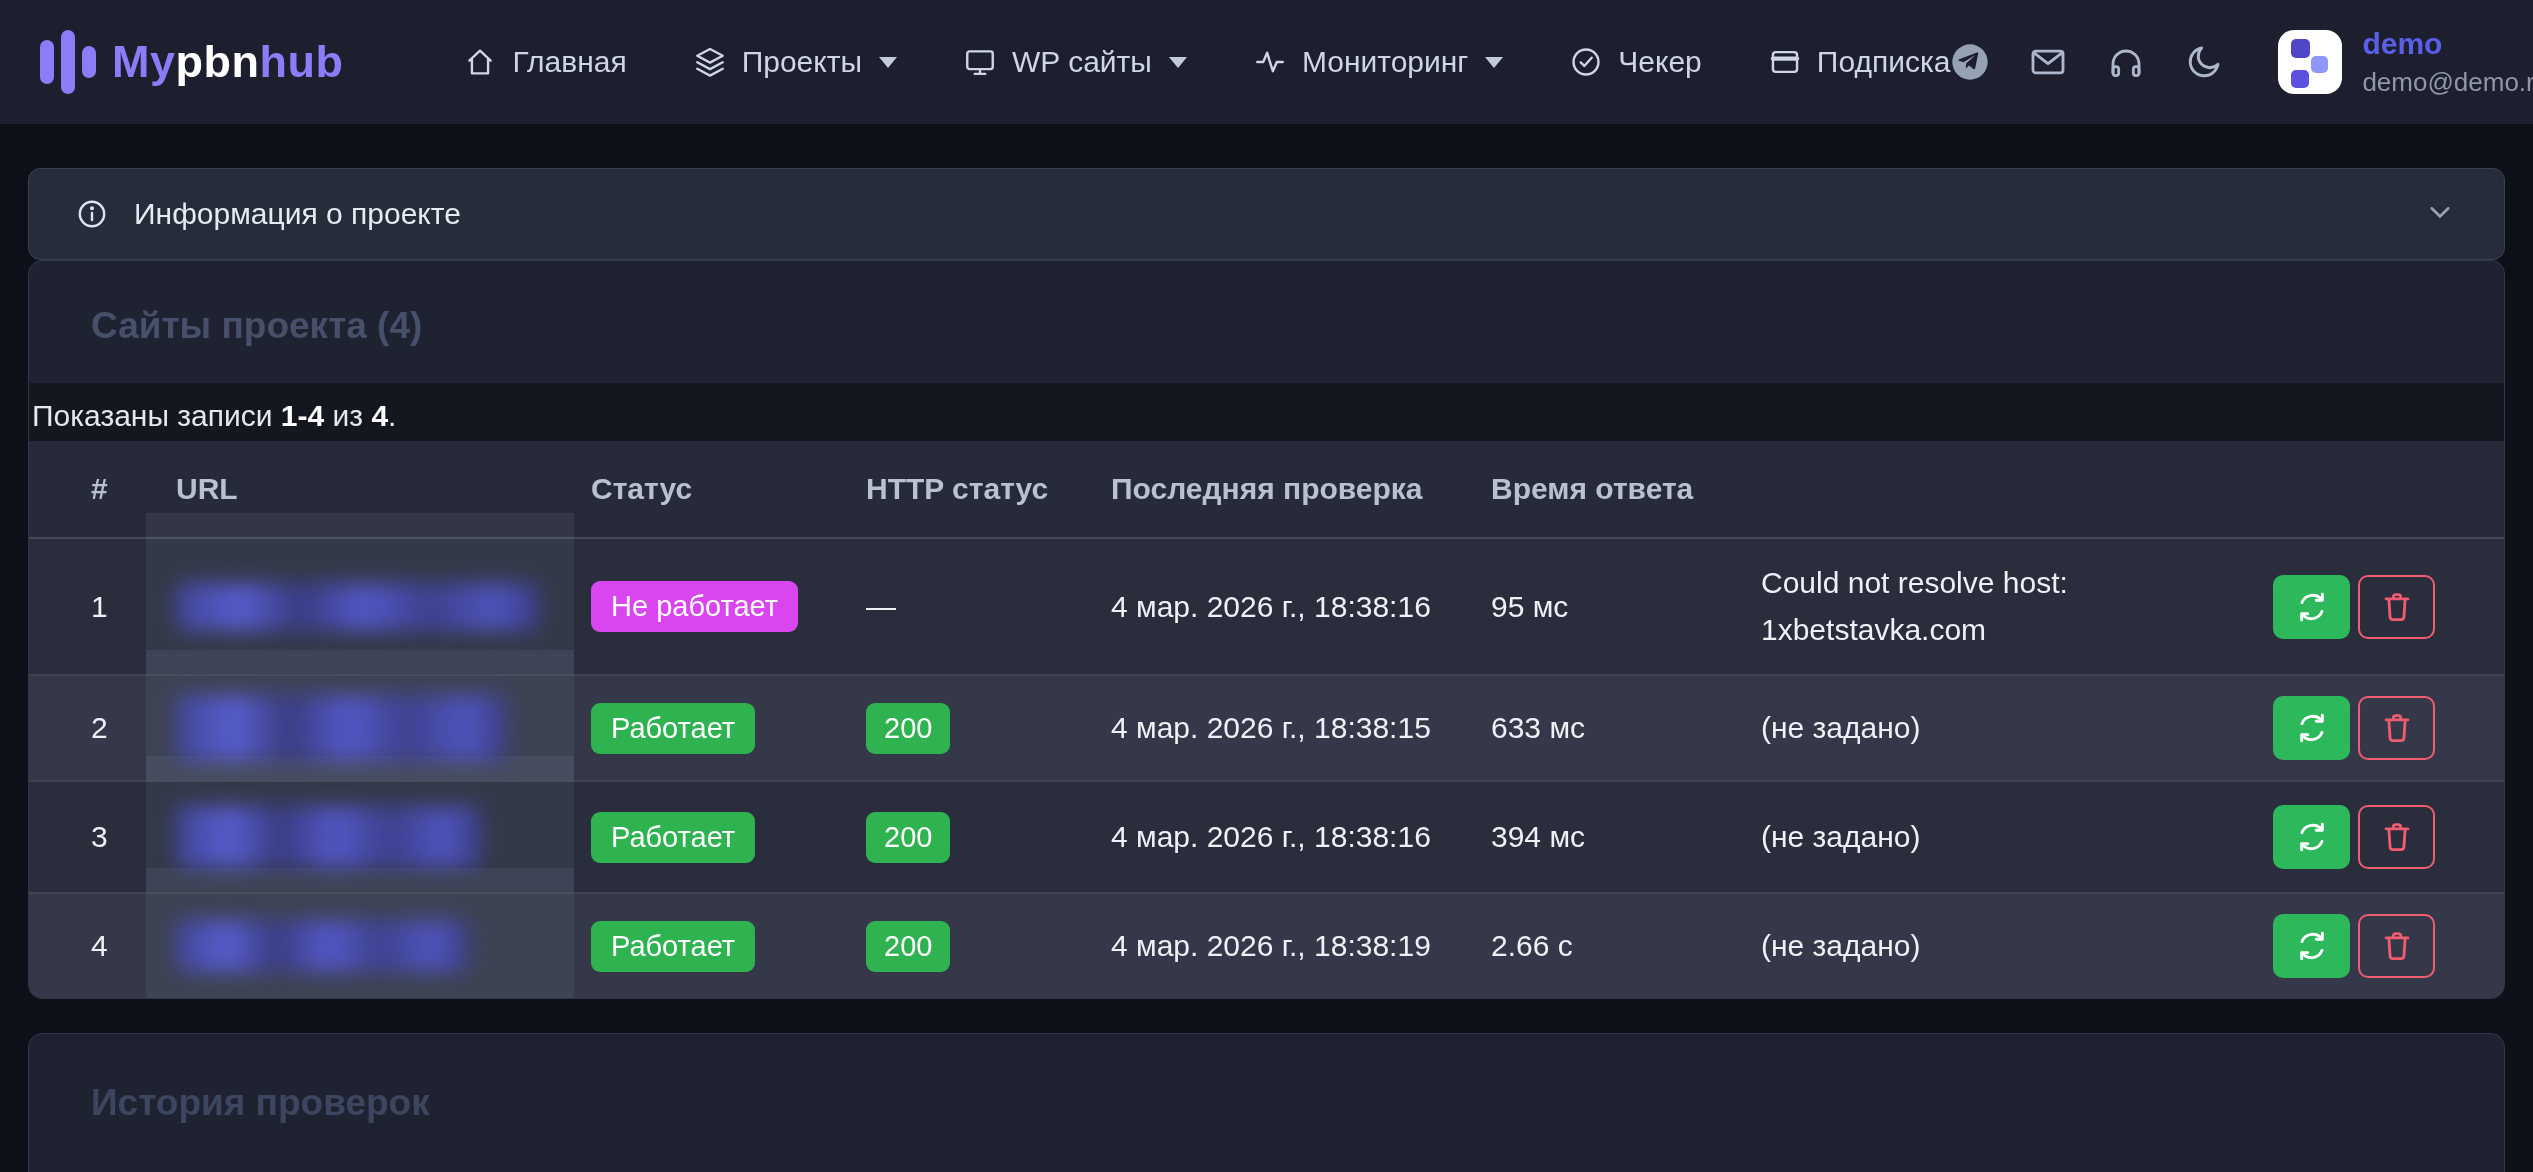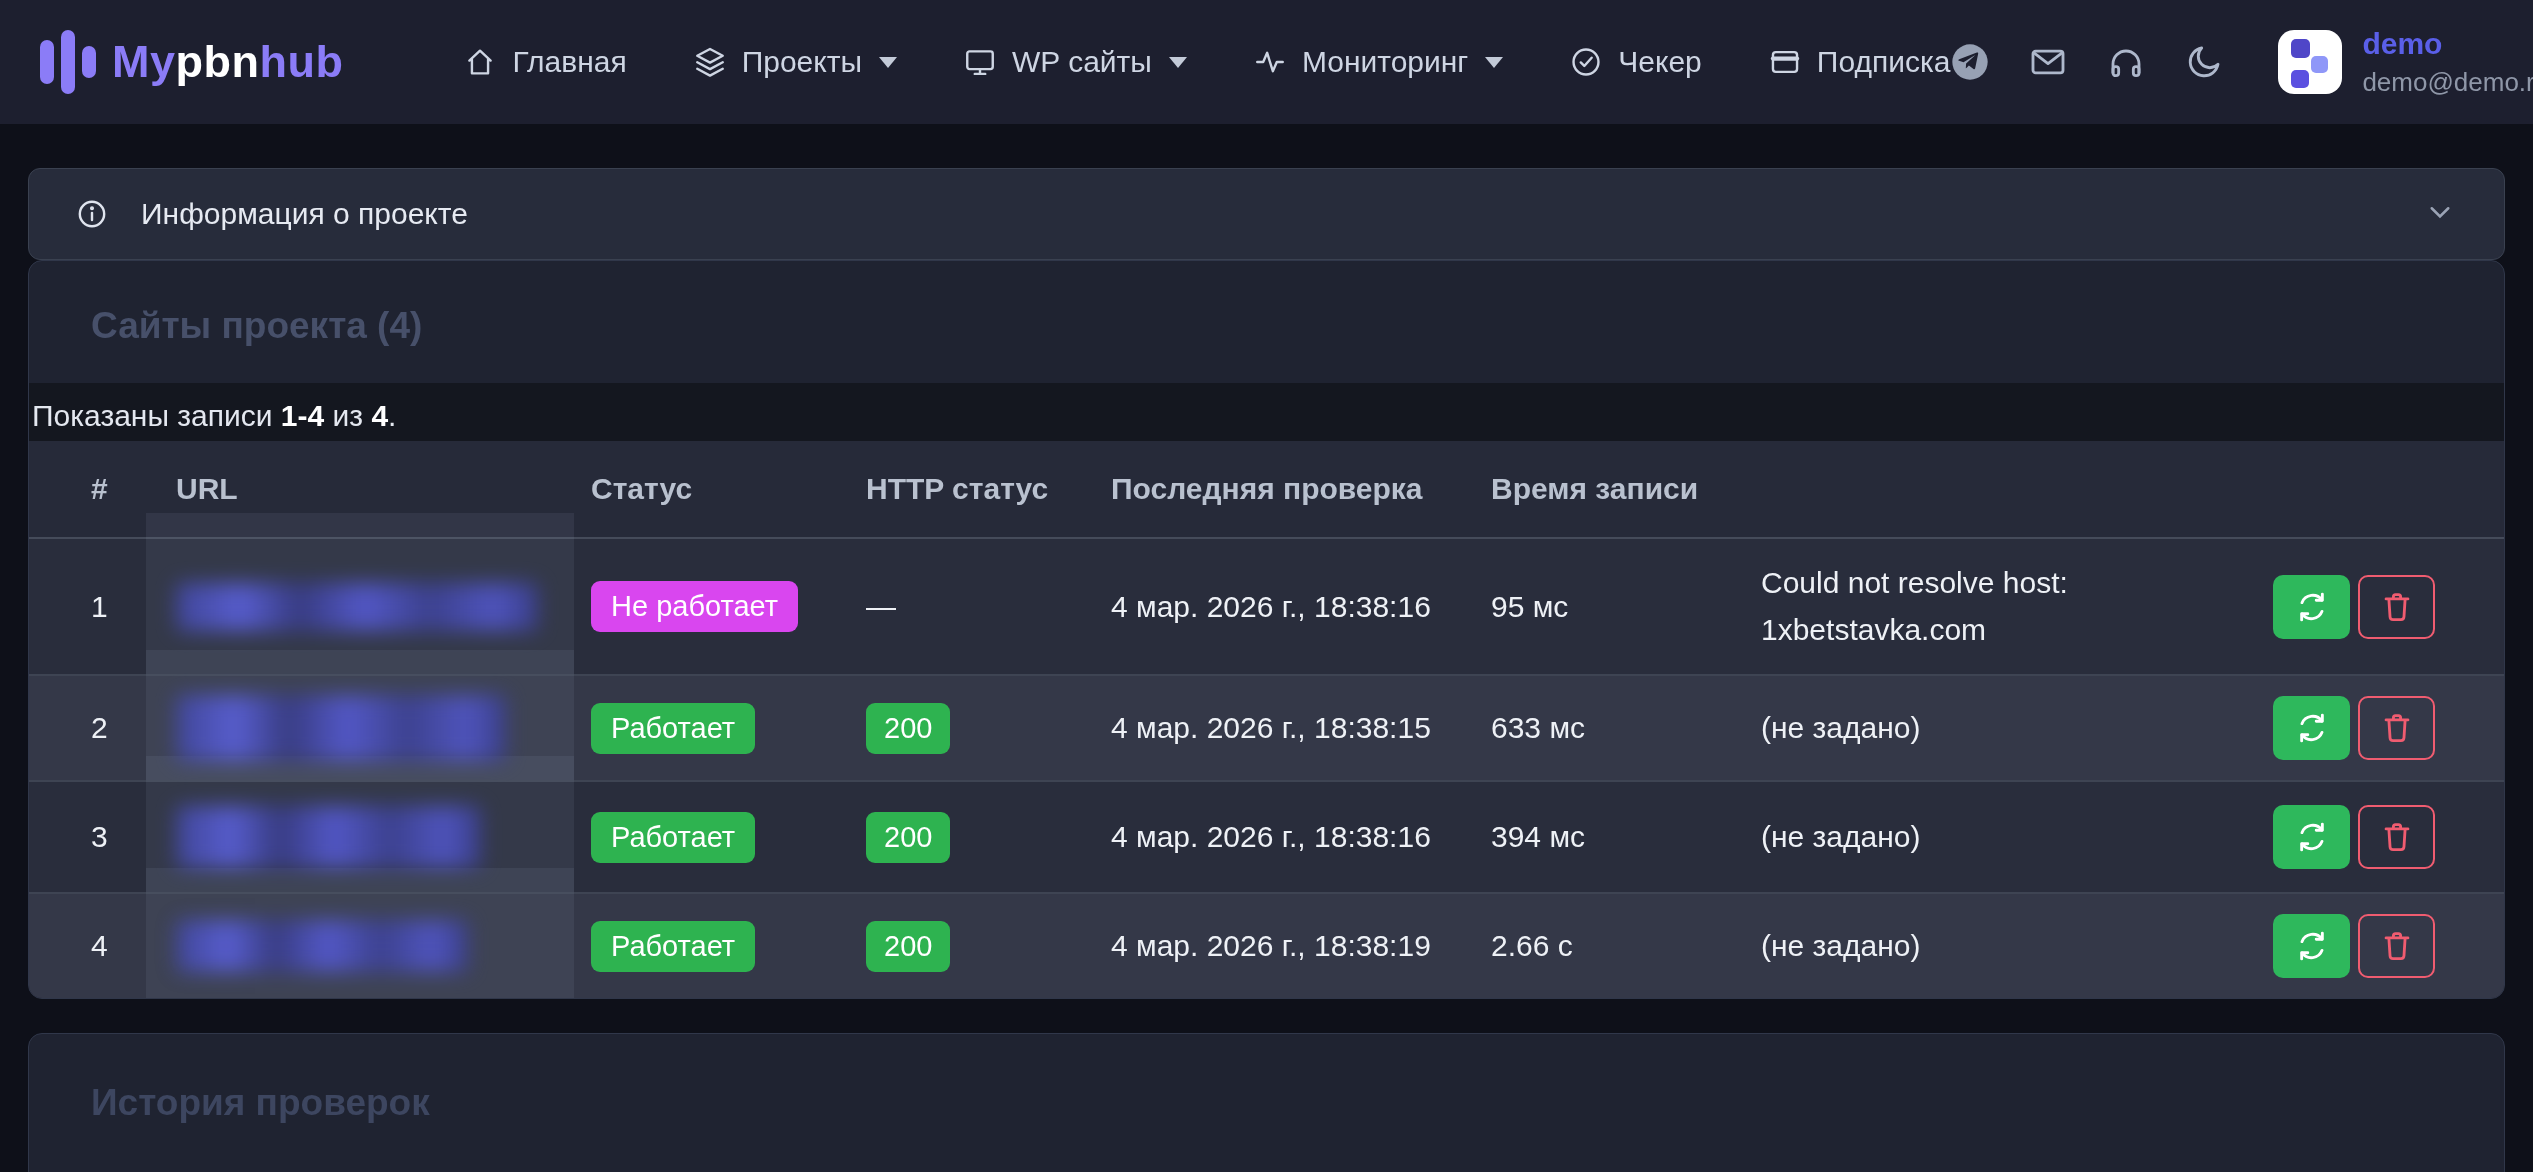--- a/index.html
+++ b/index.html
@@ -42,21 +42,21 @@
   .user-name { color:#5a5fe8; font-size:30px; font-weight:bold; }
   .user-email { color:#8f97a8; font-size:26px; }
 
   
   .content { padding:44px 28px 0 28px; }
 
   .info-panel {
     height:92px; background:#272c3b; border:1px solid #3a4150; border-radius:12px;
     display:flex; align-items:center; padding:0 46px; cursor:pointer;
   }
-  .info-panel .left { display:flex; align-items:flex-start; gap:32px; }
+  .info-panel .left { display:flex; align-items:flex-start; gap:25px; }
   .info-panel svg { width:34px; height:34px; stroke:#dfe4ee; fill:none; stroke-width:1.7; stroke-linecap:round; }
   .info-panel .lbl { font-size:30px; color:#e6eaf2; }
   .info-panel .chev { margin-left:auto; }
   .info-panel .chev svg { stroke:#9aa3b5; width:36px; height:36px; }
 
   .sites-card {
     background:#1f2331; border:1px solid #30374a; border-radius:14px;
     overflow:hidden;
   }
   .card-title {
@@ -243,21 +243,21 @@
 
     <div class="summary"><span>Показаны записи </span><b>1-4</b><span> из </span><b>4</b><span>.</span></div>
 
     <div class="ttable">
       <div class="thead">
         <div class="c-num">#</div>
         <div>URL</div>
         <div>Статус</div>
         <div>HTTP статус</div>
         <div>Последняя проверка</div>
-        <div>Время записи</div>
+        <div>Время ответа</div>
         <div></div>
       </div>
 
       <div class="trow">
         <div class="c-num">1</div>
         <div class="c-url">
             <span class="url-halo"></span>
             <span class="url-blur"></span>
           </div>
         <div><span class="badge st-badge" data-status="down">Не работает</span></div>

